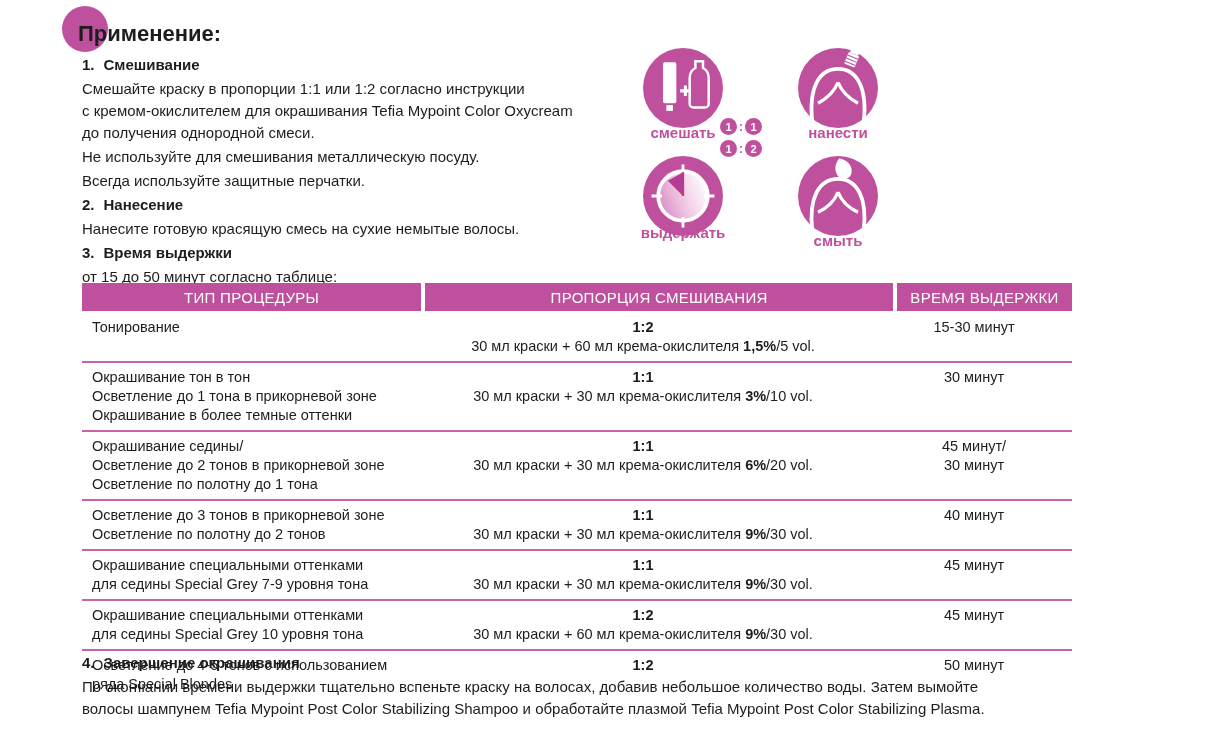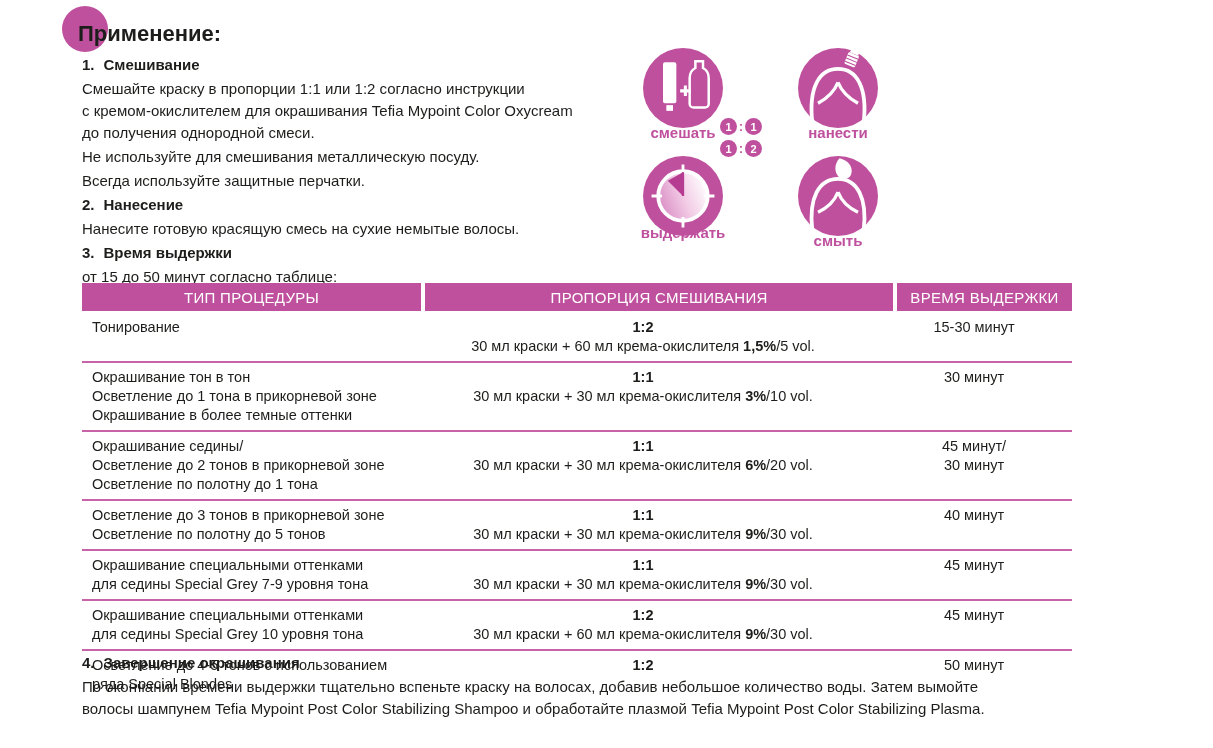--- a/index.html
+++ b/index.html
@@ -180,21 +180,21 @@
           <div class="cell cell-mix">
             <div class="ratio">1:1</div>
             <div>30 мл краски + 30 мл крема-окислителя <b>6%</b>/20 vol.</div>
           </div>
           <div class="vdiv"></div>
           <div class="cell cell-time">45 минут/
 30 минут</div>
         </div>
         <div class="t-row">
           <div class="cell cell-proc">Осветление до 3 тонов в прикорневой зоне
-Осветление по полотну до 5 тонов</div>
+Осветление по полотну до 2 тонов</div>
           <div class="vdiv"></div>
           <div class="cell cell-mix">
             <div class="ratio">1:1</div>
             <div>30 мл краски + 30 мл крема-окислителя <b>9%</b>/30 vol.</div>
           </div>
           <div class="vdiv"></div>
           <div class="cell cell-time">40 минут</div>
         </div>
         <div class="t-row">
           <div class="cell cell-proc">Окрашивание специальными оттенками

